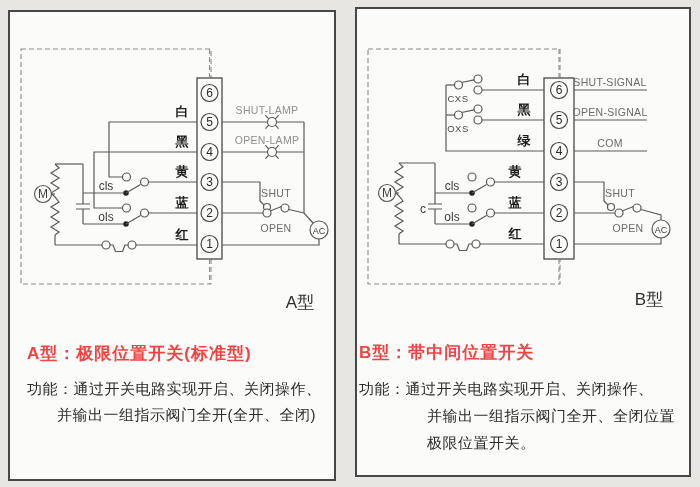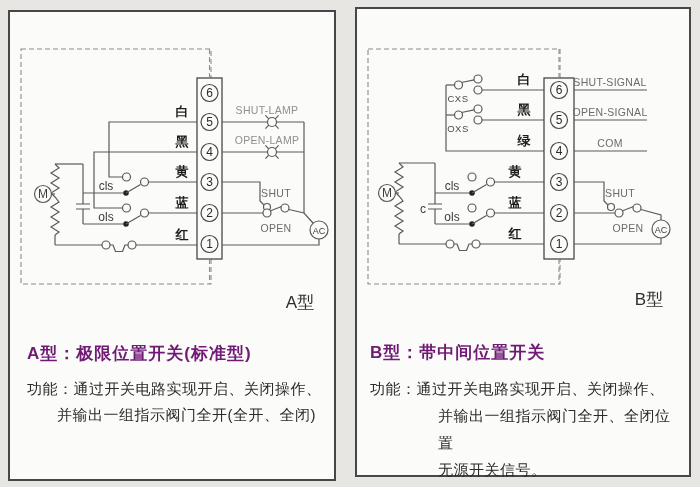--- a/index.html
+++ b/index.html
@@ -23,22 +23,22 @@
   .tnum{font-size:12px;fill:#2a2a2a;text-anchor:middle;}
   .cnlab{font-size:13px;font-weight:bold;fill:#1c1c1c;text-anchor:middle;}
   .swlab{font-size:12px;fill:#3c3c3c;text-anchor:middle;}
   .sslab{font-size:9.5px;fill:#4d4d4d;text-anchor:middle;letter-spacing:.5px;}
   .enlab{font-size:10.5px;fill:#6b6b6b;text-anchor:middle;letter-spacing:.3px;}
   .lamplab{font-size:10.5px;fill:#8f8f8f;text-anchor:middle;letter-spacing:.3px;}
   .aclab{font-size:9px;fill:#3c3c3c;text-anchor:middle;}
   .typelab{font-size:17px;fill:#2e2e2e;text-anchor:middle;}
   .textblock{position:absolute;right:6px;color:#2b2b2b;}
   #panel-a .textblock{left:17px;top:330px;}
-  #panel-b .textblock{left:13px;top:332px;}
-  .ptitle{font-size:17px;font-weight:bold;color:#701a75;margin-bottom:11px;letter-spacing:1px;}
+  #panel-b .textblock{left:2px;top:332px;}
+  .ptitle{font-size:17px;font-weight:bold;color:#ef4444;margin-bottom:11px;letter-spacing:1px;}
   .drow{font-size:15px;line-height:26px;display:flex;letter-spacing:.5px;}
   #panel-b .drow{line-height:27px;}
   .dlabel{white-space:pre;}
   .cont-a{margin-left:30px;}
   .cont-b{margin-left:68px;}
 </style>
 </head>
 <body>
 
 <div class="stage">
@@ -288,18 +288,18 @@
     <div class="textblock">
       <div class="ptitle">B型：带中间位置开关</div>
       <div class="drow">
         <span class="dlabel">功能：</span>
         <span>通过开关电路实现开启、关闭操作、</span>
       </div>
       <div class="drow cont-b">
         <span>并输出一组指示阀门全开、全闭位置</span>
       </div>
       <div class="drow cont-b">
-        <span>无源开关信号。</span>
+        <span>极限位置开关。</span>
       </div>
     </div>
   </section>
 
 </div>
 
 </body></html>

